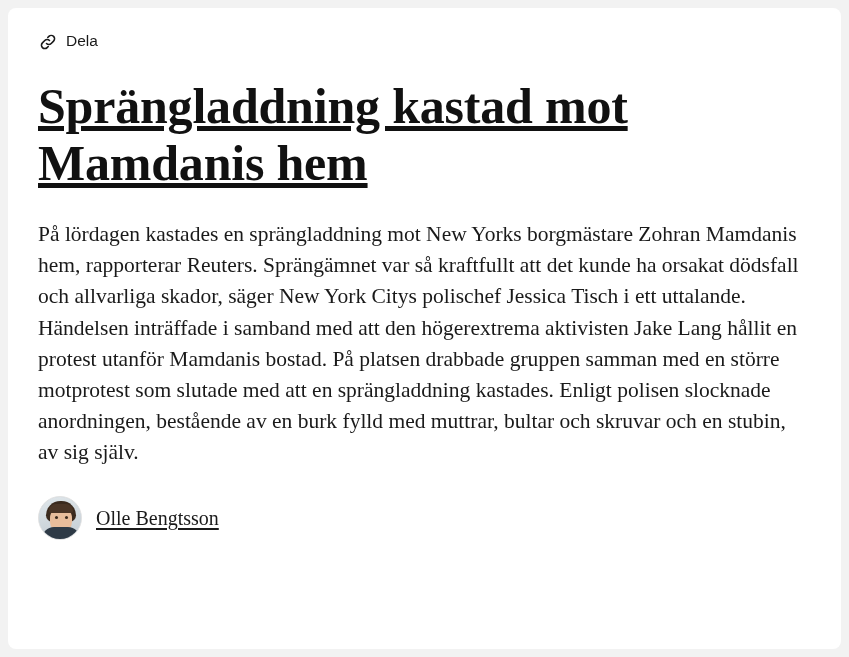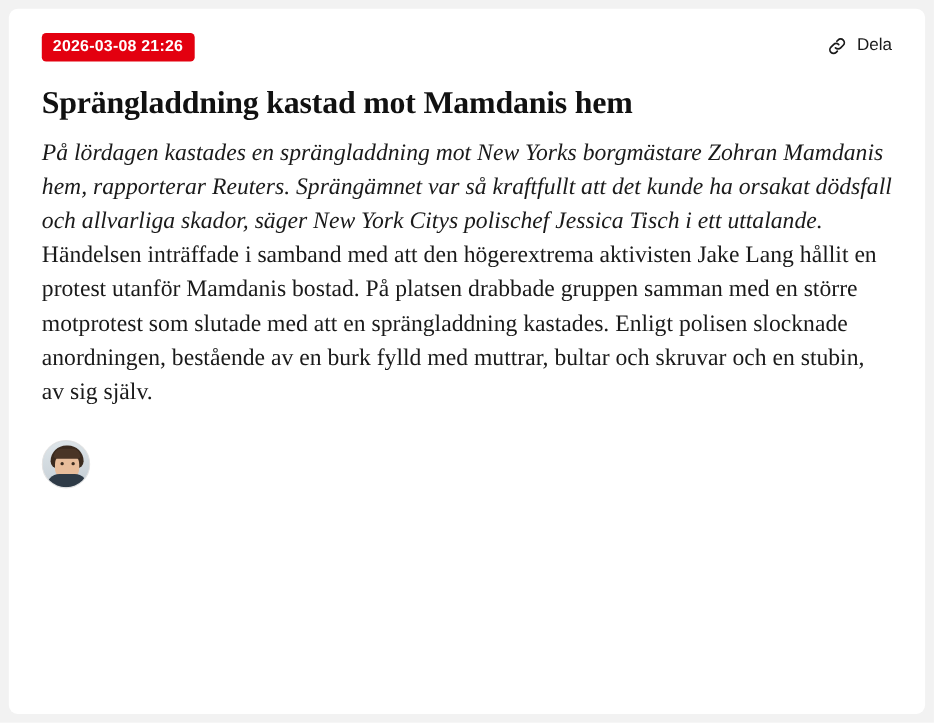--- a/index.html
+++ b/index.html
@@ -54,36 +54,37 @@
     font-family: "Liberation Sans", sans-serif;
     cursor: pointer;
     padding-top: 2px;
   }
   .share-icon svg {
     display: block;
   }
   h1.headline {
     font-family: "Liberation Serif", serif;
     font-weight: bold;
-    font-size: 29px;
+    font-size: 50px;
     line-height: 1.13;
     color: #111111;
     margin: 20px 0 0 0;
     letter-spacing: -0.2px;
     max-width: 760px;
+    text-decoration: underline;
   }
   .body-text {
     font-family: "Liberation Serif", serif;
     font-size: 21.5px;
     line-height: 1.45;
     color: #1a1a1a;
     margin: 0;
     max-width: 790px;
   }
-  .body-text.p1 { margin-top: 12px; font-style: italic; }
+  .body-text.p1 { margin-top: 28px; }
   .body-text.p2 { }
   .body-text.p3 { margin-top: 22px; }
   .byline {
     display: flex;
     align-items: center;
     gap: 14px;
     margin-top: 28px;
   }
   .avatar {
     width: 44px;
@@ -156,21 +157,20 @@
     cursor: pointer;
   }
 </style>
 </head>
 <body>
 
 <div class="card">
   <div class="inner">
 
     <div class="topbar">
-      <div class="timestamp">2026-03-08 21:26</div>
       <div class="share">
         <span class="share-icon">
           <svg width="20" height="20" viewBox="0 0 24 24" fill="none" stroke="#1a1a1a" stroke-width="1.9" stroke-linecap="round">
             <path d="M10.2 13.8a4 4 0 0 0 5.66 0l2.83-2.83a4 4 0 0 0-5.66-5.66l-1.3 1.3"></path>
             <path d="M13.8 10.2a4 4 0 0 0-5.66 0l-2.83 2.83a4 4 0 0 0 5.66 5.66l1.3-1.3"></path>
           </svg>
         </span>
         <span>Dela</span>
       </div>
     </div>
@@ -183,16 +183,17 @@
     <div class="byline">
       <div class="avatar">
         <div class="sky"></div>
         <div class="hair"></div>
         <div class="face"></div>
         <div class="fringe"></div>
         <div class="eye-l"></div>
         <div class="eye-r"></div>
         <div class="shirt"></div>
       </div>
+      <span class="byline-name">Olle Bengtsson</span>
     </div>
 
   </div>
 </div>
 
 </body></html>

